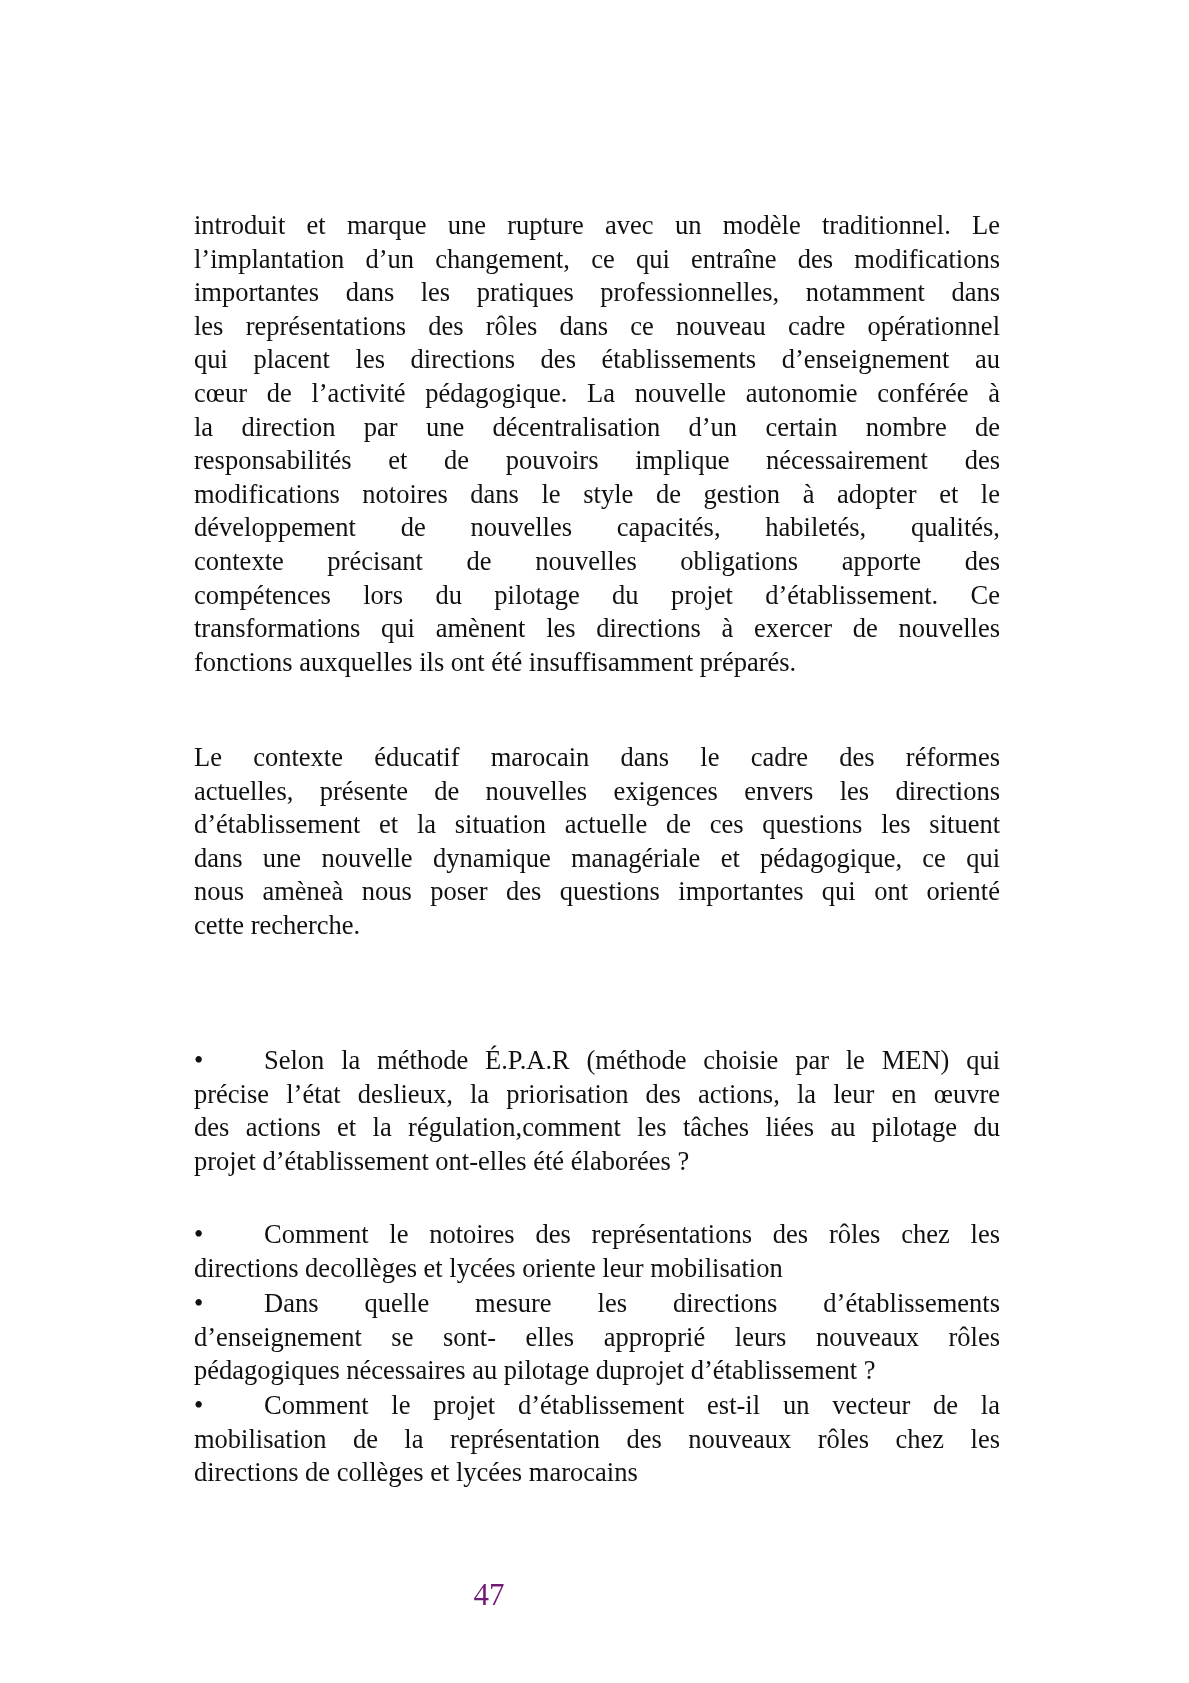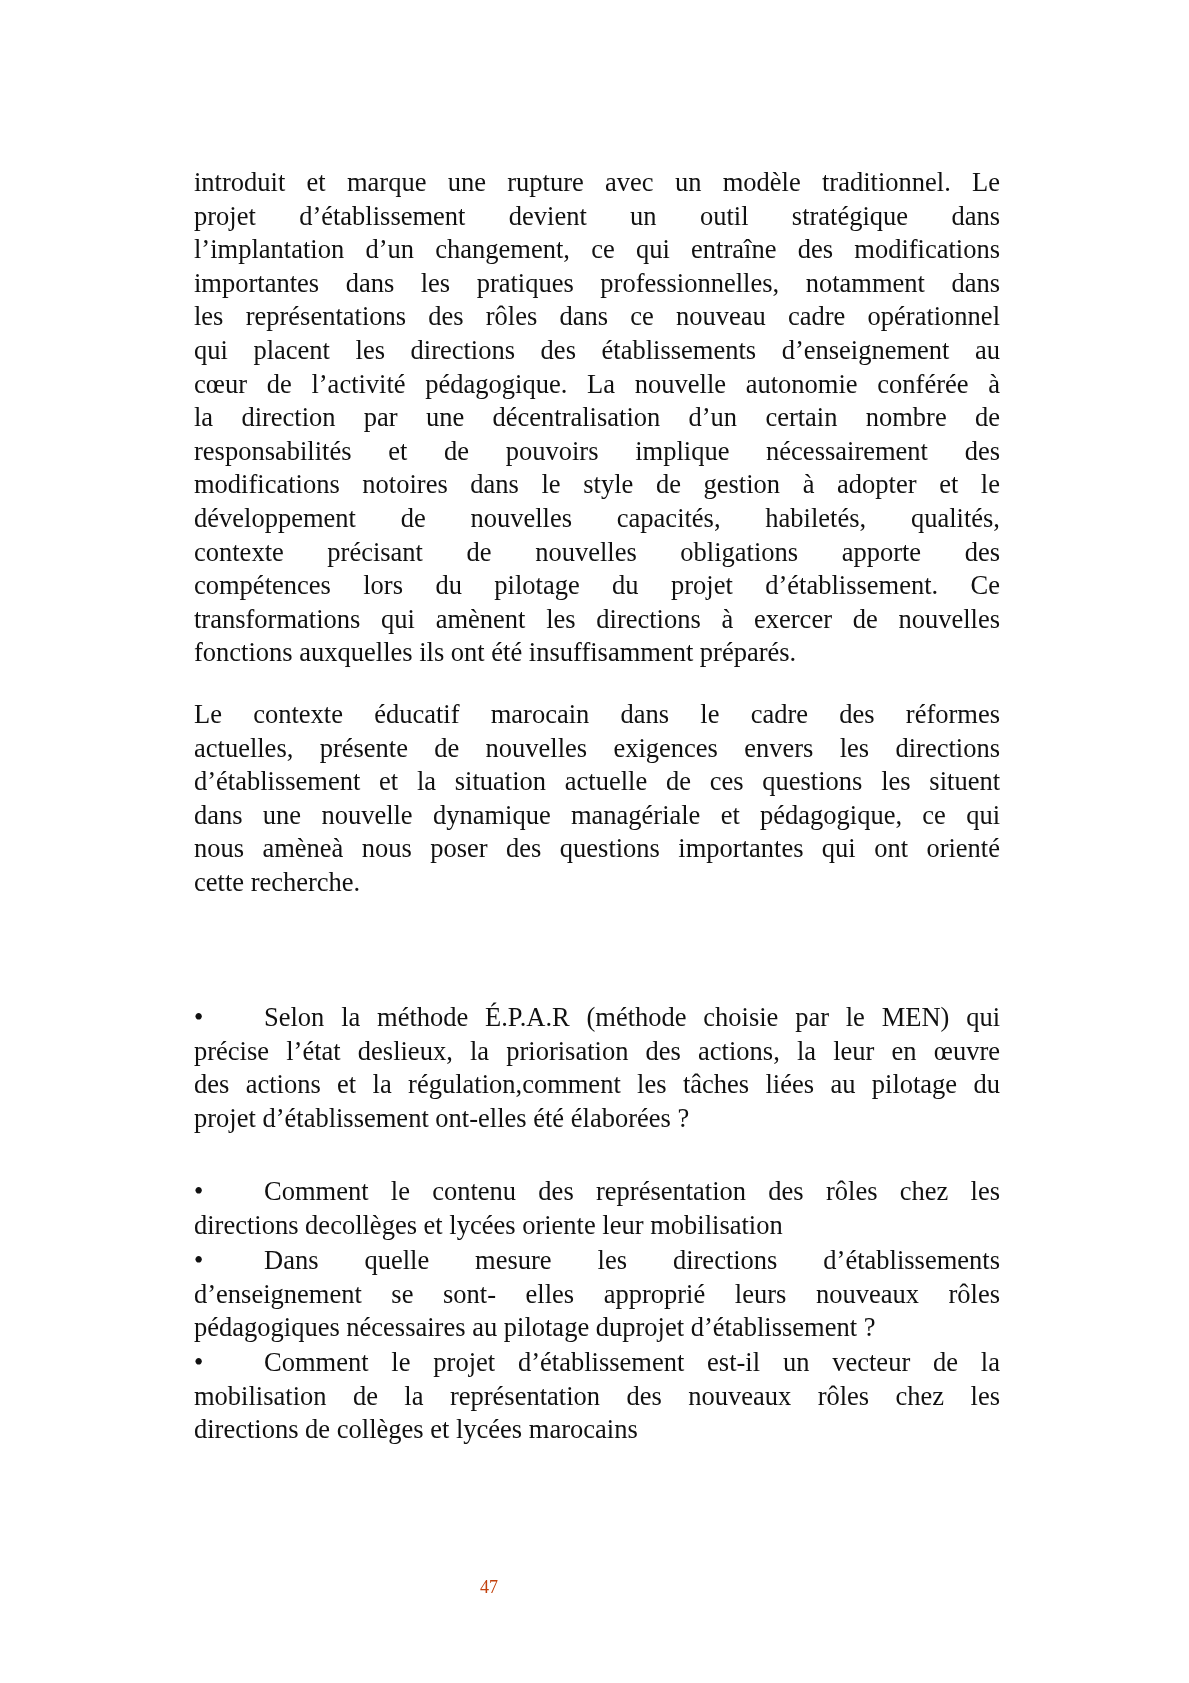--- a/index.html
+++ b/index.html
@@ -3,42 +3,41 @@
   <meta charset="utf-8">
   <style>
     html, body { margin: 0; padding: 0; background: #ffffff; }
     body { width: 1189px; height: 1683px; position: relative; overflow: hidden; }
     .page {
       position: absolute; left: 0; top: 0; width: 1189px; height: 1683px; background: #ffffff;
     }
     .text-block {
       position: absolute; left: 194px; width: 806px;
       font-family: "Liberation Serif", "DejaVu Serif", serif;
-      font-size: 26.5px; color: #111111;
+      font-size: 26.5px; color: #111111; margin-top: 43px;
     }
     .line {
       display: block; height: 33.6px; line-height: 33.6px; white-space: nowrap;
       text-align: justify; text-align-last: justify;
     }
     .line.last { text-align-last: left; }
     .bullet-line .bullet { display: inline-block; width: 70px; }
     .bullet-line { text-align-last: justify; }
     .page-number {
       position: absolute; top: 1577px; left: 0; width: 978px; text-align: center;
-      font-family: "Liberation Serif", "DejaVu Serif", serif; font-size: 18px; color: #c2410c;
+      font-family: "Liberation Serif", "DejaVu Serif", serif; font-size: 31px; color: #701a75;
     }
   </style>
 </head>
 <body>
 
 <div class="page">
 
   <div class="text-block" style="top:166px;">
     <span class="line">introduit et marque une rupture avec un modèle traditionnel. Le</span>
-    <span class="line">projet d’établissement devient un outil stratégique dans</span>
     <span class="line">l’implantation d’un changement, ce qui entraîne des modifications</span>
     <span class="line">importantes dans les pratiques professionnelles, notamment dans</span>
     <span class="line">les représentations des rôles dans ce nouveau cadre opérationnel</span>
     <span class="line">qui placent les directions des établissements d’enseignement au</span>
     <span class="line">cœur de l’activité pédagogique. La nouvelle autonomie conférée à</span>
     <span class="line">la direction par une décentralisation d’un certain nombre de</span>
     <span class="line">responsabilités et de pouvoirs implique nécessairement des</span>
     <span class="line">modifications notoires dans le style de gestion à adopter et le</span>
     <span class="line">développement de nouvelles capacités, habiletés, qualités,</span>
     <span class="line">contexte précisant de nouvelles obligations apporte des</span>
@@ -57,21 +56,21 @@
   </div>
 
   <div class="text-block" style="top:1001px;">
     <span class="line bullet-line"><span class="bullet">•</span><span>Selon la méthode É.P.A.R (méthode choisie par le MEN) qui</span></span>
     <span class="line">précise l’état deslieux, la priorisation des actions, la leur en œuvre</span>
     <span class="line">des actions et la régulation,comment les tâches liées au pilotage du</span>
     <span class="line last">projet d’établissement ont-elles été élaborées ?</span>
   </div>
 
   <div class="text-block" style="top:1175px;">
-    <span class="line bullet-line"><span class="bullet">•</span><span>Comment le contenu des représentation des rôles chez les</span></span>
+    <span class="line bullet-line"><span class="bullet">•</span><span>Comment le notoires des représentations des rôles chez les</span></span>
     <span class="line last">directions decollèges et lycées oriente leur mobilisation</span>
   </div>
 
   <div class="text-block" style="top:1244px;">
     <span class="line bullet-line"><span class="bullet">•</span><span>Dans quelle mesure les directions d’établissements</span></span>
     <span class="line">d’enseignement se sont- elles approprié leurs nouveaux rôles</span>
     <span class="line last">pédagogiques nécessaires au pilotage duprojet d’établissement ?</span>
   </div>
 
   <div class="text-block" style="top:1346px;">

